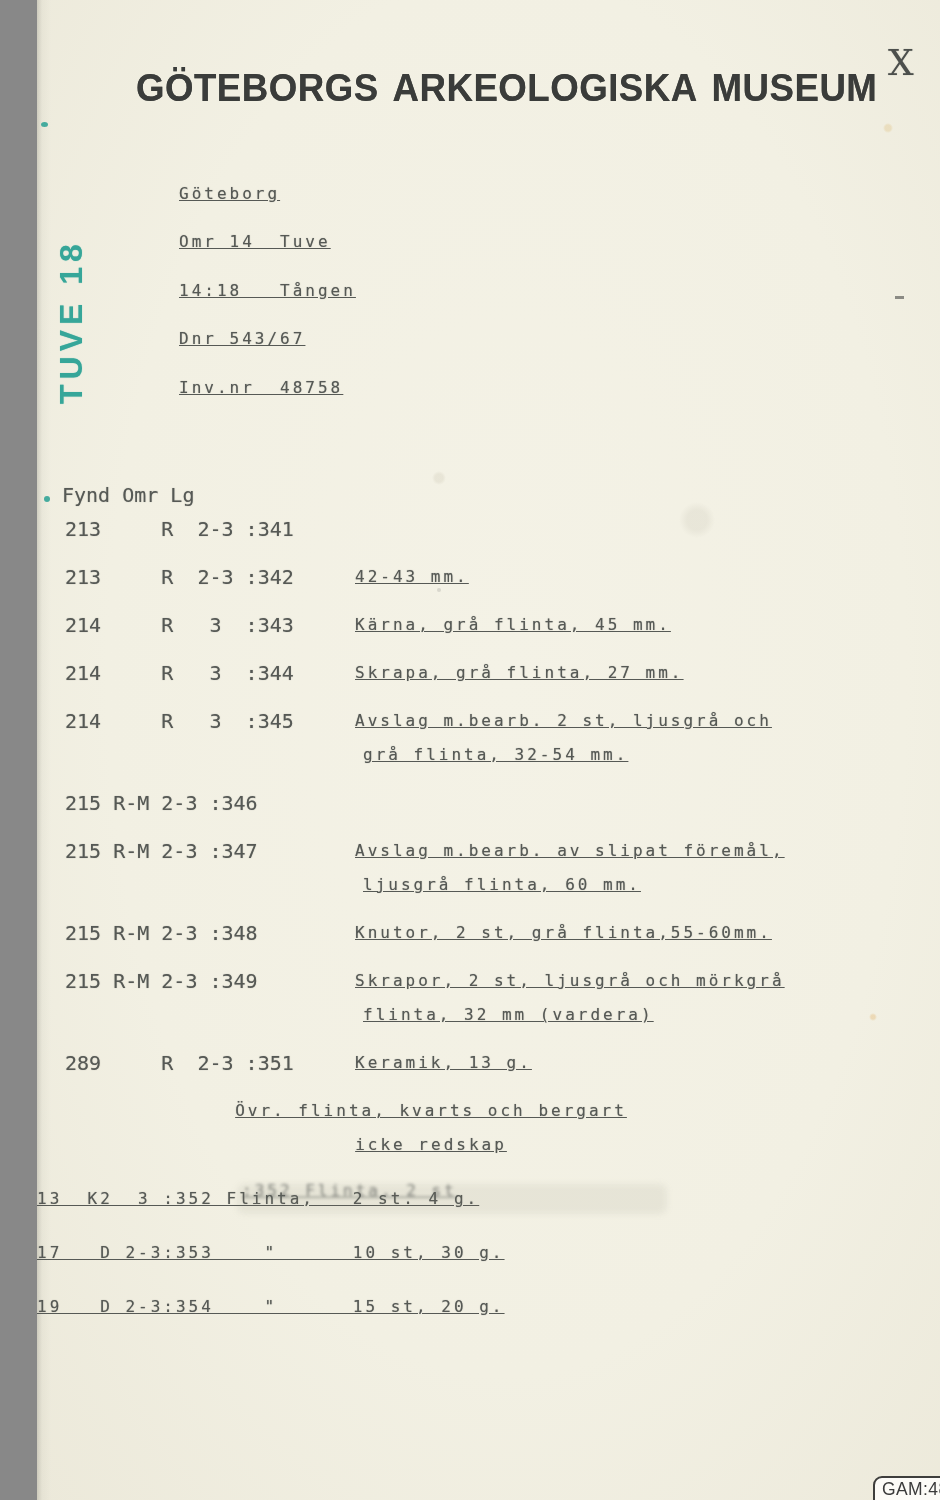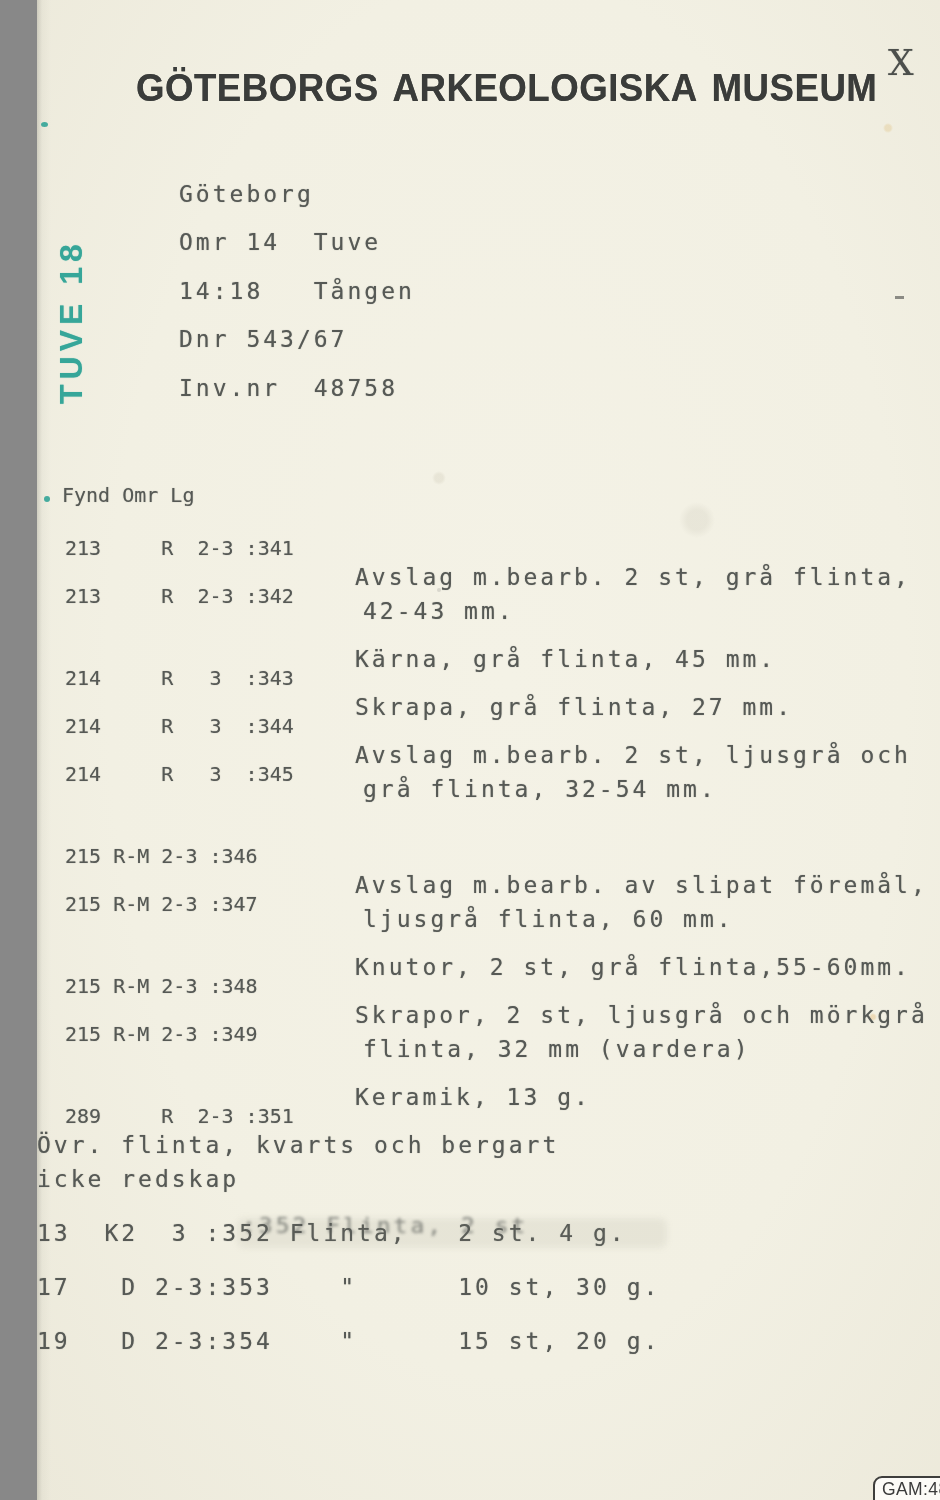--- a/index.html
+++ b/index.html
@@ -13,21 +13,21 @@
       radial-gradient(ellipse at 50% 45%, #f4f2e6 0%, #f2f0e3 60%, #ece9da 100%);
     font-family:"DejaVu Sans Mono", monospace;
     margin-left:37px;
   }
   .page::before{ 
     content:""; position:absolute; inset:0; pointer-events:none;
     background:linear-gradient(90deg, rgba(60,60,50,.18) 0, rgba(60,60,50,.04) 5px, rgba(60,60,50,0) 14px),
                linear-gradient(270deg, rgba(120,110,80,.08) 0, rgba(120,110,80,0) 10px);
   }
   
-  .tw{ font-size:23px; letter-spacing:3px; color:var(--ink); text-shadow:0 0 1px rgba(86,89,85,.55); white-space:pre; }
+  .tw{ font-size:16px; letter-spacing:3px; color:var(--ink); text-shadow:0 0 1px rgba(86,89,85,.55); white-space:pre;text-decoration:underline; }
   
   .tc{ font-size:20px; letter-spacing:0; color:var(--ink); text-shadow:0 0 1px rgba(86,89,85,.5); white-space:pre; }
 
   .title{
     position:absolute; left:0; right:0; top:66px; text-align:center;
     font-family:"Liberation Sans", sans-serif; font-weight:bold; font-size:39px;
     letter-spacing:.5px; word-spacing:5px; color:var(--title);
     transform:scaleX(.94); transform-origin:465px 0; text-shadow:0 0 .5px rgba(58,60,58,.8);
   }
   .pagemark{
@@ -39,24 +39,24 @@
     font-family:"Liberation Sans", sans-serif; font-weight:bold; font-size:32px;
     letter-spacing:5px; color:var(--teal); white-space:nowrap; opacity:.92;
     text-shadow:0 0 1px rgba(39,160,147,.6);
   }
   .info{ position:absolute; left:142px; top:170px; }
   .info div{ line-height:48.4px; }
 
   .findtable{ position:absolute; left:0; top:478px; width:788px; }
   .thead{ padding-left:25px; line-height:34px; }
   .row{ position:relative; padding-left:318px; margin-bottom:14px; min-height:34px; }
-  .row .code{ position:absolute; left:28px; top:19px; line-height:34px; }
+  .row .code{ position:absolute; left:28px; top:0; line-height:34px; }
   .desc div{ line-height:34px; }
   .desc div + div{ margin-left:8px; }
-  .section{ text-align:left; margin:6px 0 20px 0; }
+  .section{ text-align:center; margin:6px 0 20px 0; }
   .section div{ line-height:34px; }
   .brow{ position:relative; line-height:34px; margin-bottom:20px; }
   .ghost{
     position:absolute; left:205px; top:-8px; line-height:34px;
     color:rgba(95,97,93,.34); filter:blur(1.6px); transform:scaleY(.95);
   }
   .smear{
     position:absolute; left:200px; top:2px; width:430px; height:30px;
     background:rgba(130,128,112,.10); filter:blur(3px); border-radius:8px;
   }
@@ -84,21 +84,21 @@
   <div class="info tw"><div>Göteborg</div><div>Omr 14  Tuve</div><div>14:18   Tången</div><div>Dnr 543/67</div><div>Inv.nr  48758</div></div>
 
   <div class="findtable">
     <div class="thead tc">Fynd Omr Lg</div>
     <div>
         <div class="row">
           <span class="code tc">213     R  2-3 :341</span>
         </div>
         <div class="row">
           <span class="code tc">213     R  2-3 :342</span>
-          <div class="desc tw"><div>Avslag m.bearb. 2 st, grå flinta,</div><div>42-43 mm.</div></div>
+          <div class="desc tw"><div>42-43 mm.</div></div>
         </div>
         <div class="row">
           <span class="code tc">214     R   3  :343</span>
           <div class="desc tw"><div>Kärna, grå flinta, 45 mm.</div></div>
         </div>
         <div class="row">
           <span class="code tc">214     R   3  :344</span>
           <div class="desc tw"><div>Skrapa, grå flinta, 27 mm.</div></div>
         </div>
         <div class="row">

